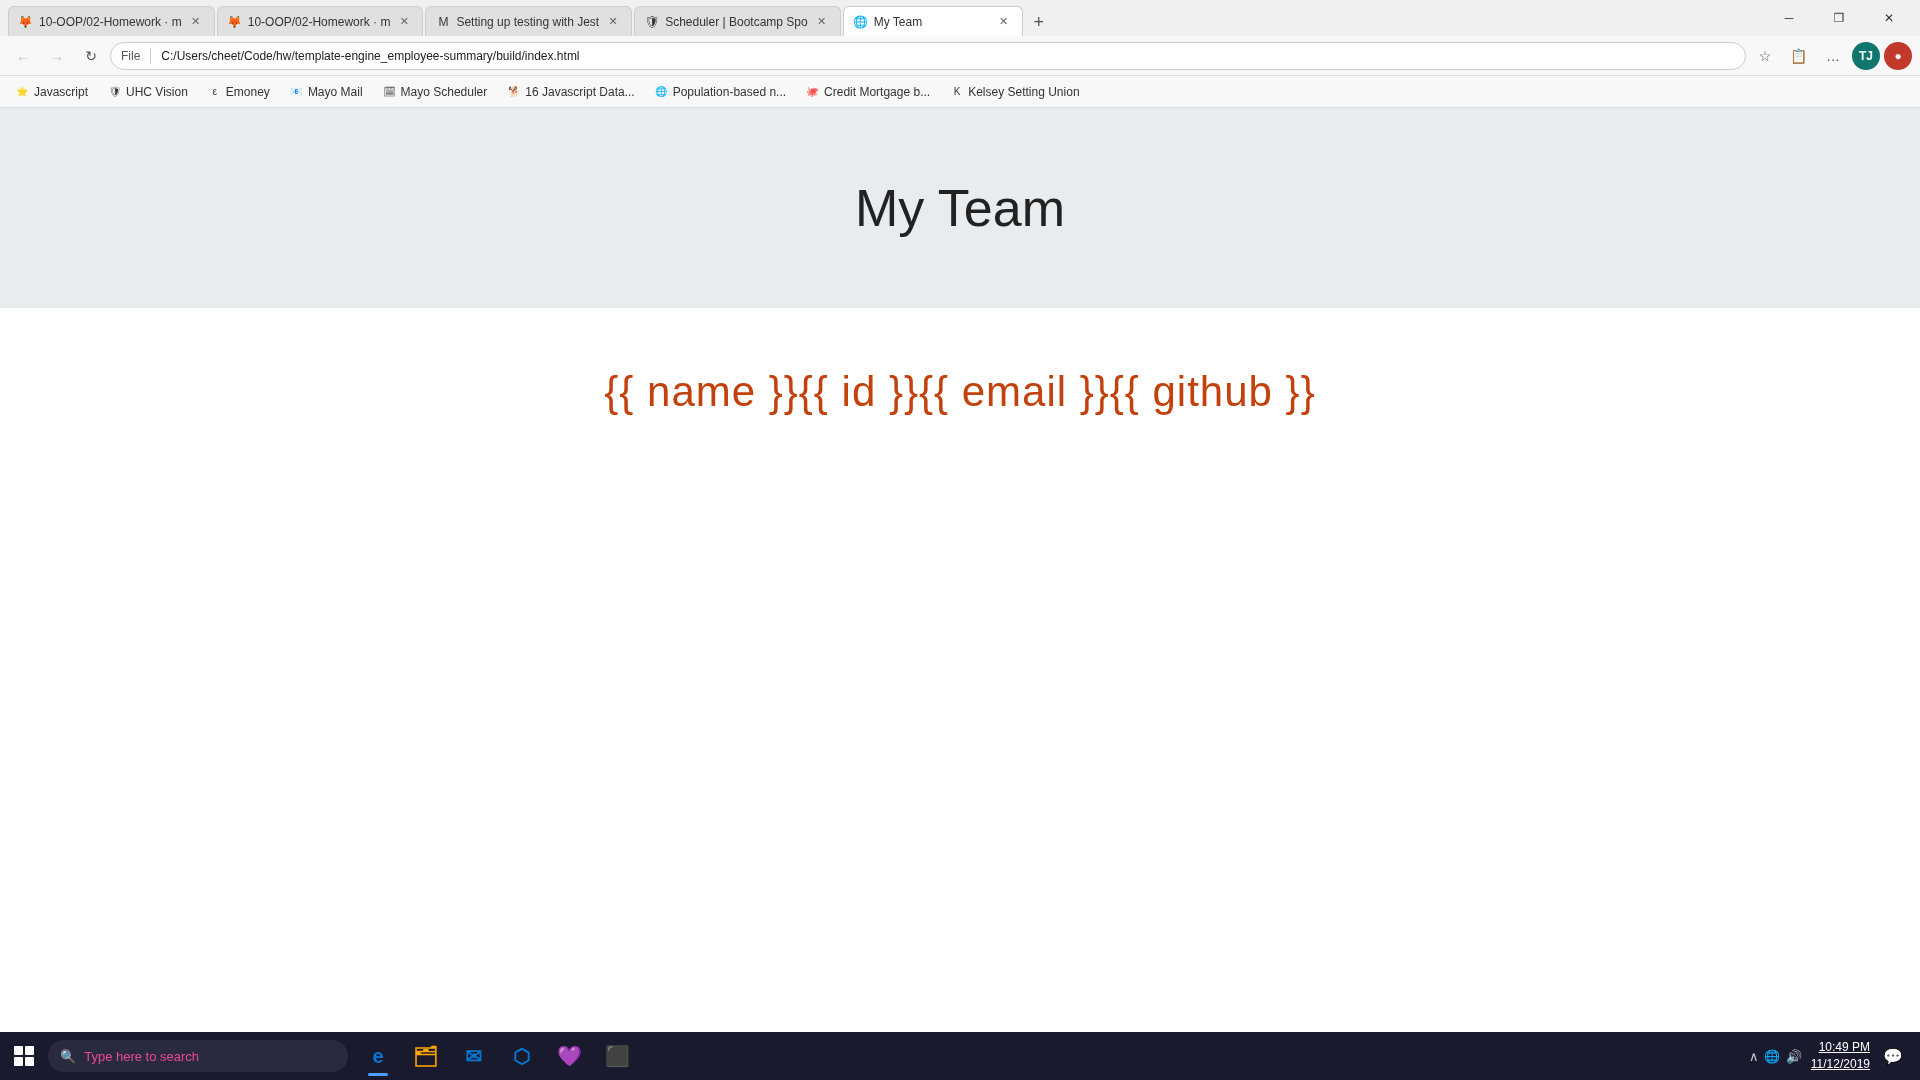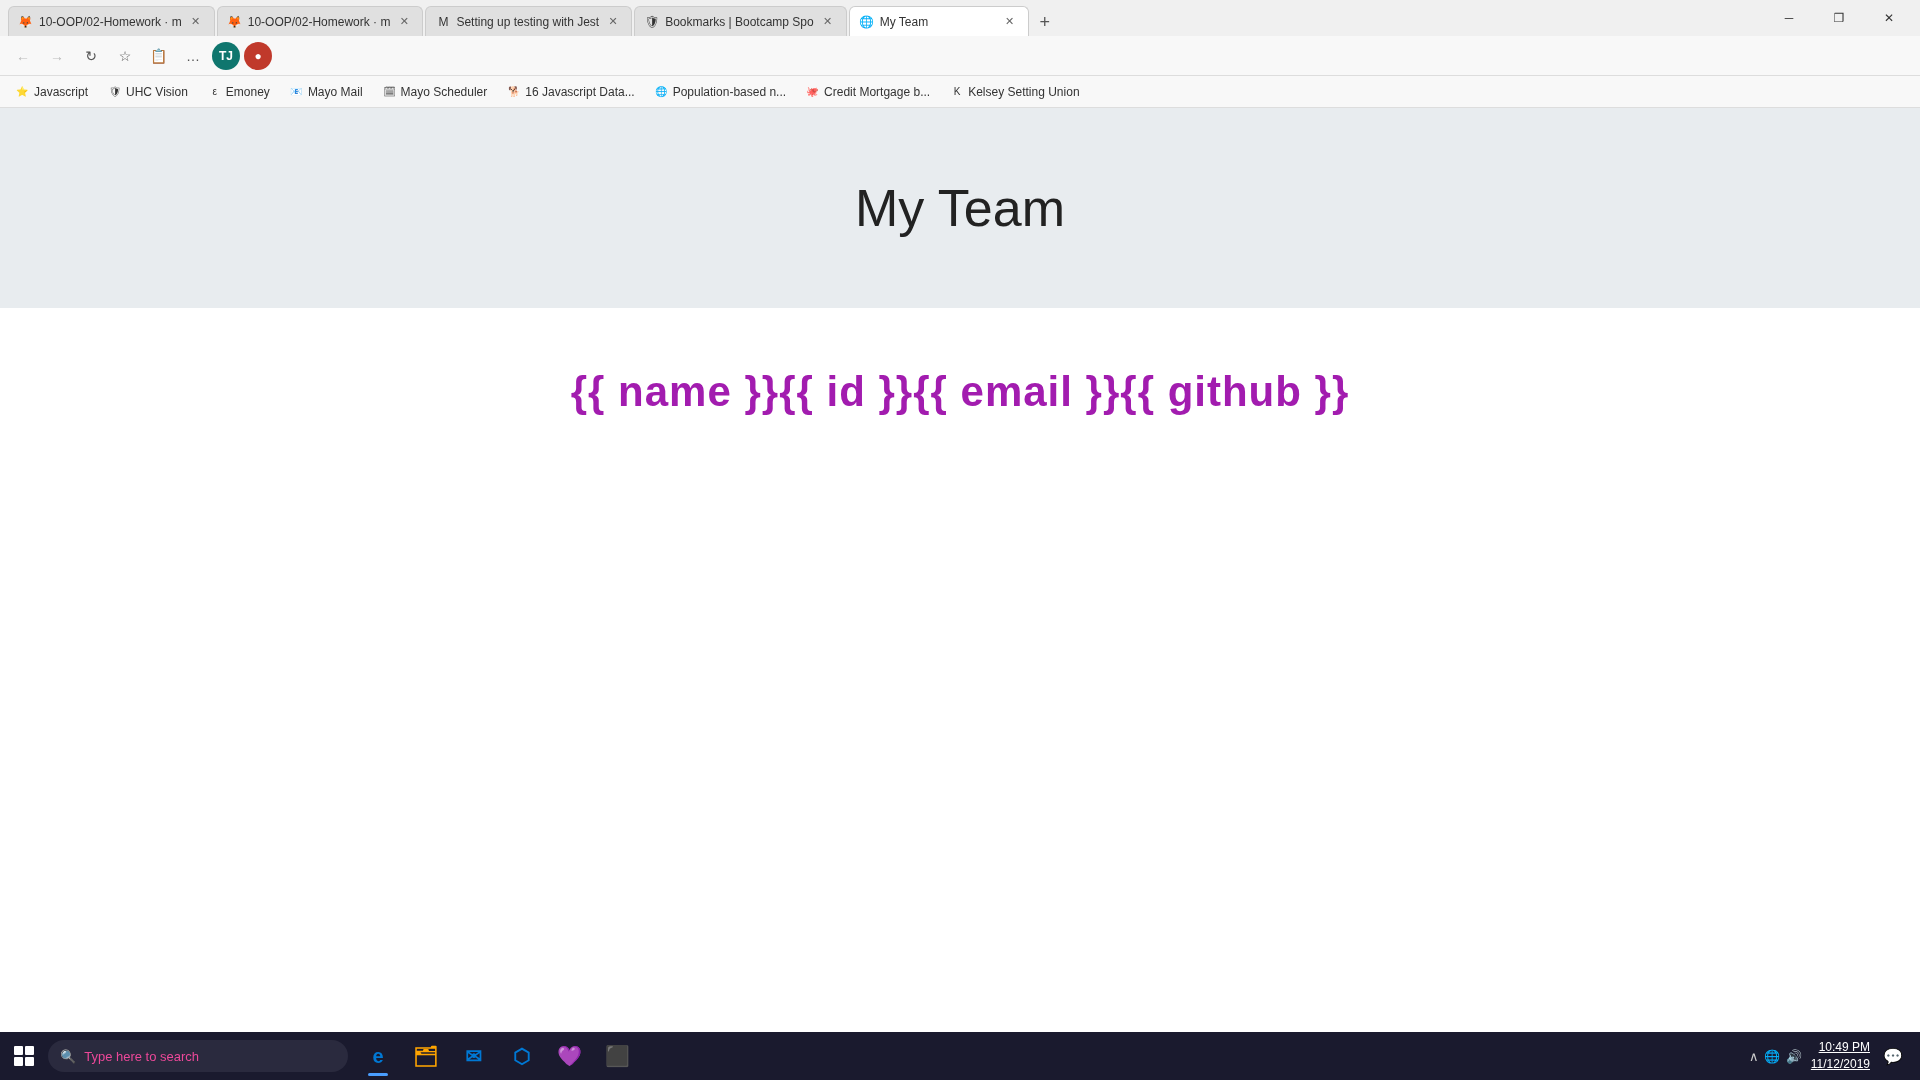--- a/index.html
+++ b/index.html
@@ -243,22 +243,22 @@
       font-family: Arial, sans-serif;
     }
     .page-body {
       background: #fff;
       padding: 60px 0 0 0;
       display: flex;
       justify-content: center;
     }
     .template-text {
       font-size: 42px;
-      font-weight: 700;
-      color: #a21caf;
+      font-weight: 400;
+      color: #c2410c;
       font-family: Arial, sans-serif;
       letter-spacing: 1px;
     }
 
     
     .taskbar {
       position: fixed;
       bottom: 0;
       left: 0;
       width: 1920px;
@@ -388,41 +388,46 @@
       <span class="tab-title">10-OOP/02-Homework · m</span>
       <span class="tab-close">✕</span>
     </div>
       <div class="tab">
       <span class="tab-favicon" style="font-size:12px;">M</span>
       <span class="tab-title">Setting up testing with Jest</span>
       <span class="tab-close">✕</span>
     </div>
       <div class="tab">
       <span class="tab-favicon" style="font-size:12px;">🛡</span>
-      <span class="tab-title">Bookmarks | Bootcamp Spo</span>
+      <span class="tab-title">Scheduler | Bootcamp Spo</span>
       <span class="tab-close">✕</span>
     </div>
       <div class="tab active">
       <span class="tab-favicon" style="font-size:12px;">🌐</span>
       <span class="tab-title">My Team</span>
       <span class="tab-close">✕</span>
     </div>
       <div class="new-tab-btn">+</div>
     </div>
   <div class="window-controls">
     <div class="win-btn">─</div>
     <div class="win-btn">❐</div>
     <div class="win-btn close">✕</div>
   </div>
 </div>
 
 <div class="nav-bar">
   <div class="nav-btn disabled">←</div>
   <div class="nav-btn disabled">→</div>
   <div class="nav-btn">↻</div>
+  <div class="address-bar">
+    <span class="address-scheme">File</span>
+    <div class="address-sep"></div>
+    <span class="address-path">C:/Users/cheet/Code/hw/template-engine_employee-summary/build/index.html</span>
+  </div>
   <div class="nav-right">
     <div class="nav-icon-btn">☆</div>
     <div class="nav-icon-btn">📋</div>
     <div class="nav-icon-btn">…</div>
     <div class="profile-circle">TJ</div>
     <div class="edge-icon" style="background:#c0392b;font-size:12px;">●</div>
   </div>
 </div>
 
 <div class="bookmarks-bar">

